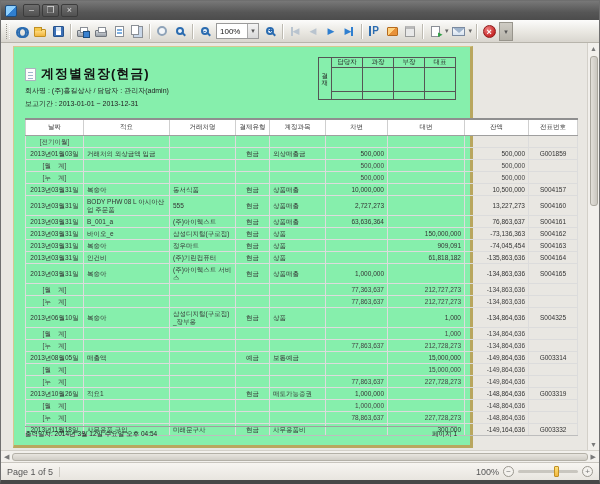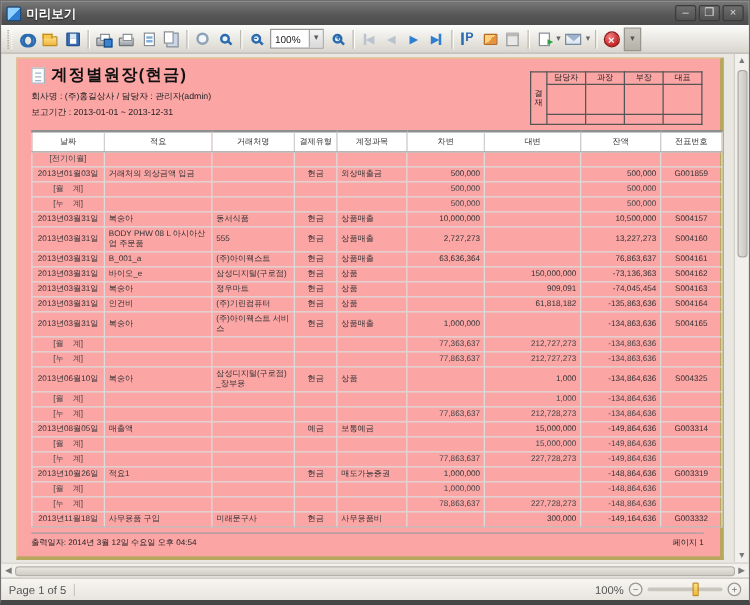--- a/index.html
+++ b/index.html
@@ -63,21 +63,21 @@
   
   .preview-wrap { flex:1 1 auto; display:flex; overflow:hidden; }
   .canvas { flex:1 1 auto; background:#e9e7e2; padding:3px 0 0 12px; overflow:hidden; }
   .vscroll { flex:0 0 12px; background:#f2f0ec; border-left:1px solid #d3d0c9; display:flex; flex-direction:column; align-items:center; }
   .vscroll .arr,.hscroll .arr { font-size:7px; color:#7a7a7a; line-height:11px; }
   .vthumb { width:8px; height:150px; background:linear-gradient(90deg,#e2dfd9,#cac7c0); border:1px solid #aaa79e; border-radius:3px; margin-top:2px; }
   .hscroll { flex:0 0 12px; background:#f2f0ec; border-top:1px solid #d3d0c9; display:flex; align-items:center; padding:0 3px; }
   .hthumb { flex:1; height:8px; background:linear-gradient(#e8e5df,#d0cdc6); border:1px solid #b3b0a7; border-radius:3px; margin:0 3px; }
 
   
-  .page { width:566px; height:402px; background:#fca5a5; border:1px solid #d6c88f; border-right:3px solid #b9a75f; border-bottom:3px solid #b9a75f; padding:2px 11px 0 11px; position:relative; }
+  .page { width:460px; height:402px; background:#86efac; border:1px solid #d6c88f; border-right:3px solid #b9a75f; border-bottom:3px solid #b9a75f; padding:16px 11px 0 11px; position:relative; }
   .doc-title-row { display:flex; align-items:center; margin-top:2px; }
   .doc-icon { width:11px; height:13px; background:#fdfdfd; border:1px solid #aab4be; position:relative; margin-right:5px; }
   .doc-icon::after { content:""; position:absolute; left:2px; top:3px; width:5px; height:1px; background:#9fb6cc; box-shadow:0 3px 0 #9fb6cc,0 6px 0 #9fb6cc; }
   .doc-title { font-size:13px; font-weight:bold; color:#111; letter-spacing:1px; }
   .doc-sub { font-size:7px; color:#222; margin-top:3px; }
   .approval { position:absolute; top:10px; right:14px; border-collapse:collapse; }
   .approval td,.approval th { border:1px solid #555; font-size:6.5px; font-weight:normal; color:#222; text-align:center; }
   .approval .stamp { width:13px; font-size:6.5px; line-height:7px; padding:2px 3px; word-break:break-all; }
   .approval th { width:31px; height:10px; }
   .approval .sig td { height:24px; }
@@ -101,21 +101,20 @@
   .ztrack { width:60px; height:3px; background:#c9c6bf; border-radius:2px; position:relative; }
   .zthumb { position:absolute; left:36px; top:-4px; width:5px; height:11px; background:linear-gradient(#ffe27a,#f2b53c); border:1px solid #c08f23; border-radius:1px; }
 </style>
 </head>
 <body>
 
 <div class="window">
 
   <div class="titlebar">
     <span class="app-icon"></span>
-    <span class="title">미리보기</span>
     <span class="win-btn">–</span>
     <span class="win-btn">❐</span>
     <span class="win-btn">×</span>
   </div>
 
 
   <div class="toolbar">
     <span class="grip"></span>
     <span class="tbtn">
         <span class="binoc"></span>

